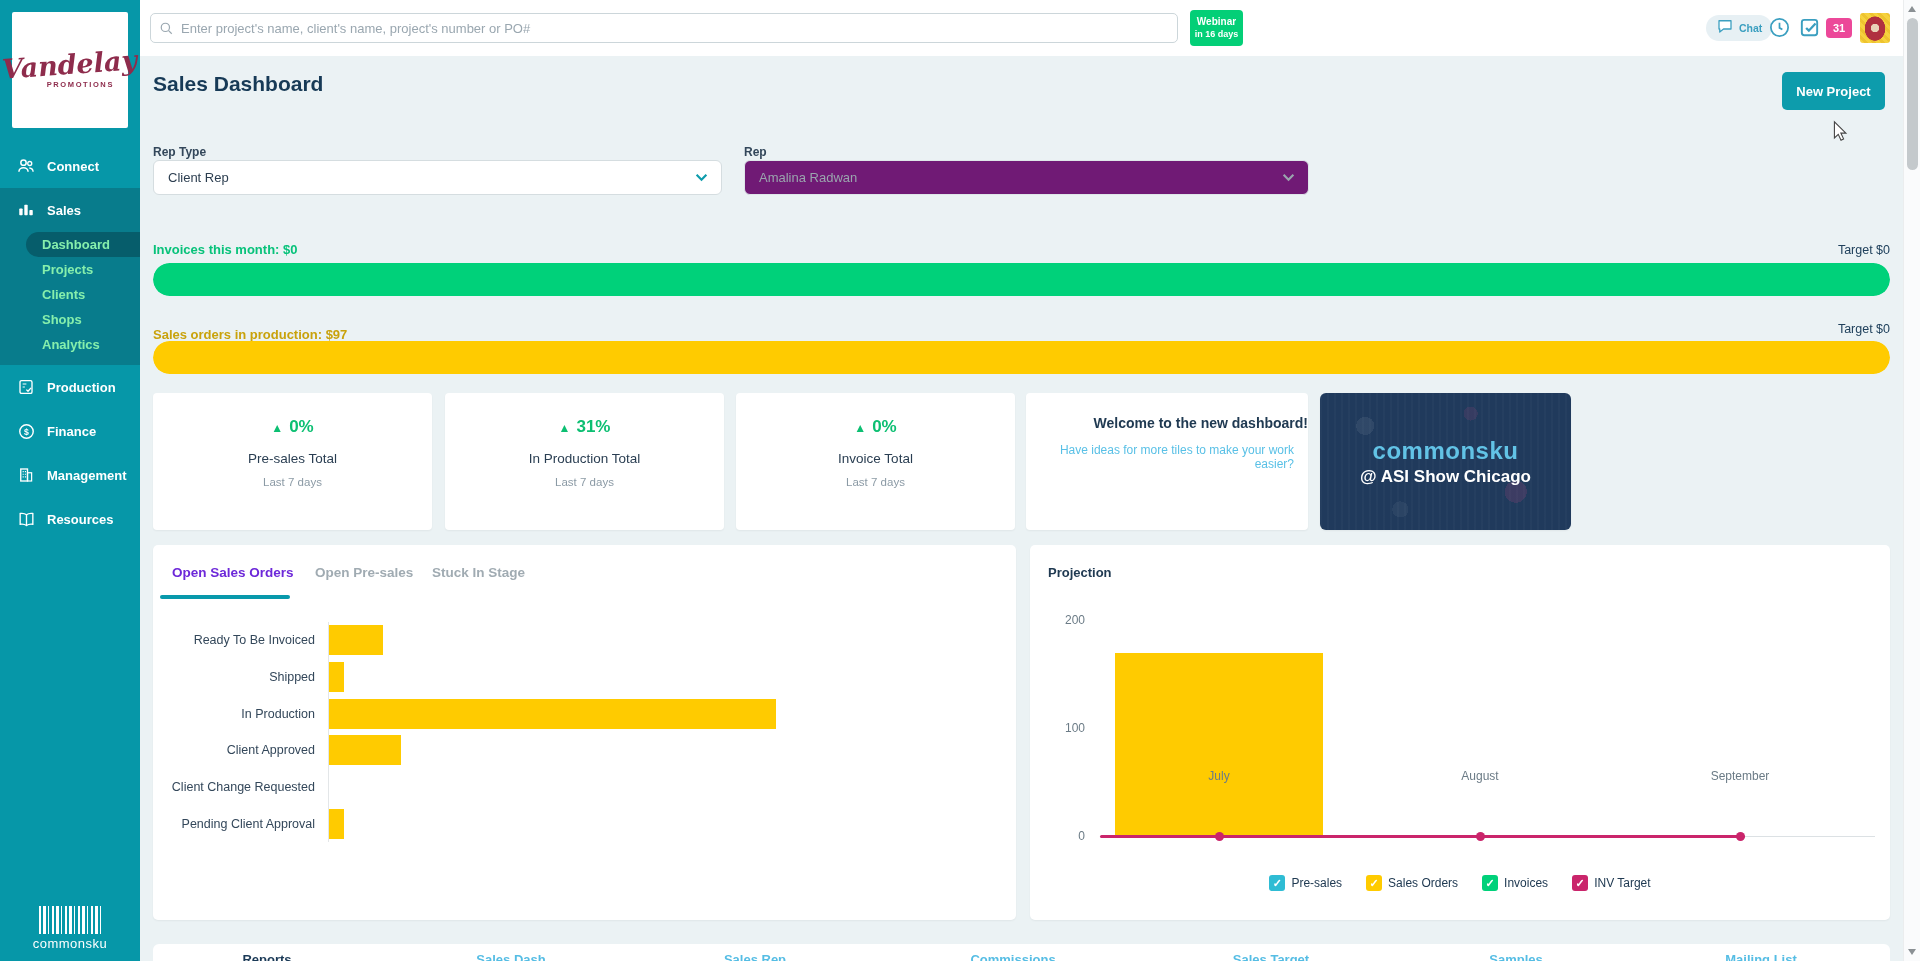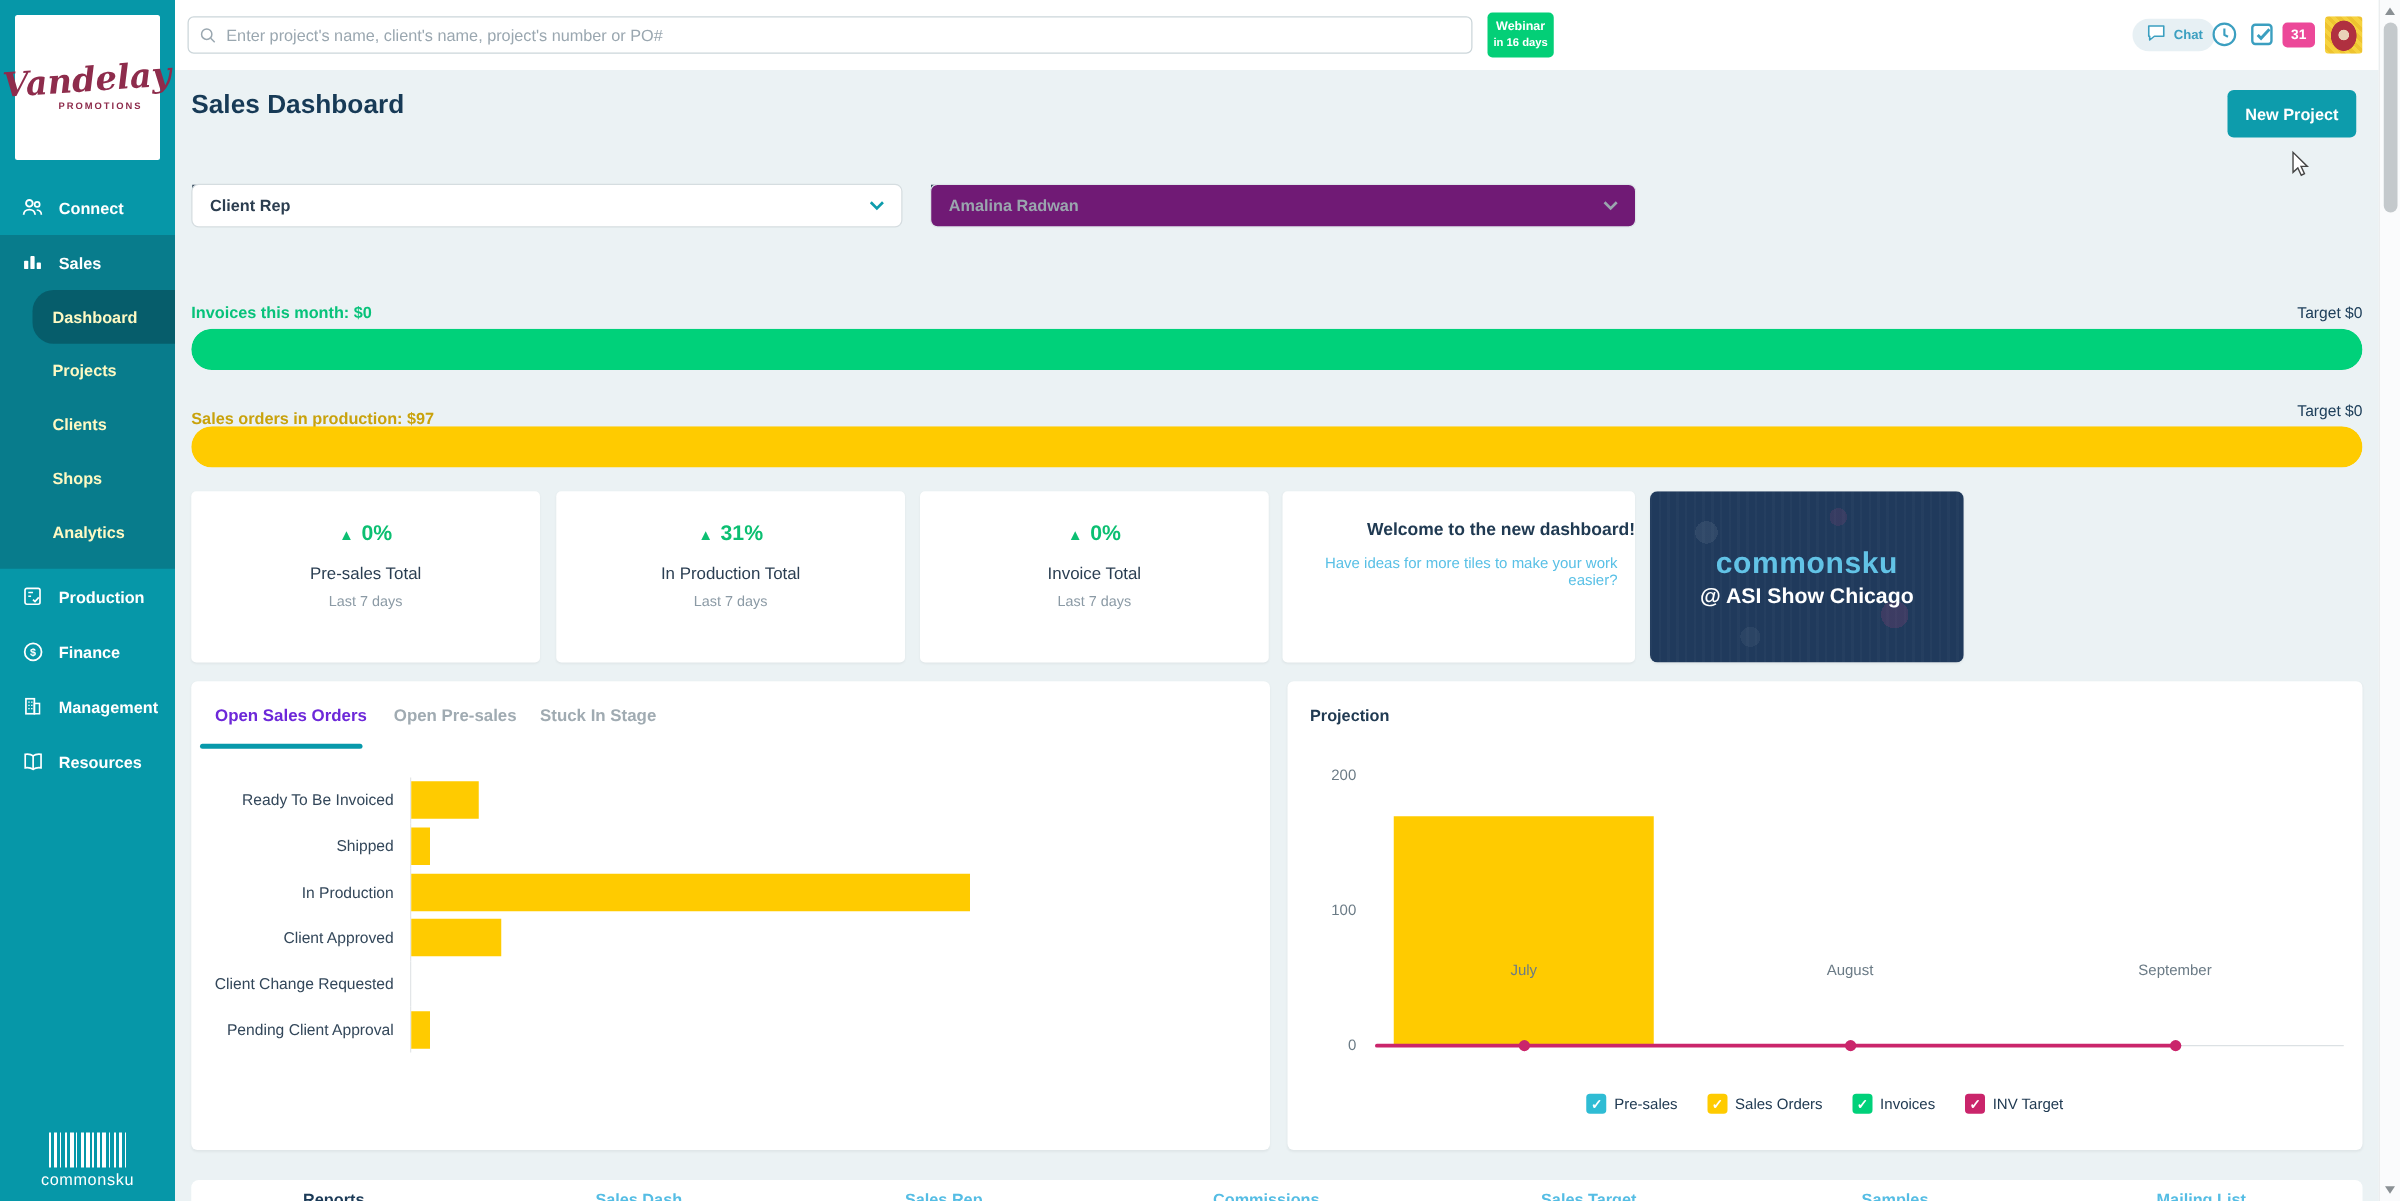--- a/index.html
+++ b/index.html
@@ -15,21 +15,21 @@
   .logo-box { position:absolute; left:12px; top:12px; width:116px; height:116px; background:#fff; border-radius:2px;
               display:flex; flex-direction:column; align-items:center; justify-content:center; }
   .vandelay-script { font-family:"DejaVu Serif", serif; font-style:italic; font-weight:bold; font-size:27px;
                      color:#8e2c4c; transform:rotate(-4deg); line-height:1; }
   .vandelay-sub { font-size:7.5px; font-weight:bold; letter-spacing:1.6px; color:#8e2c4c; margin-top:2px; align-self:flex-end; margin-right:14px; }
   .nav { position:absolute; top:144px; left:0; right:0; }
   .nav-item { display:flex; align-items:center; gap:10px; height:44px; padding-left:15px;
               color:#fff; font-size:13px; font-weight:bold; cursor:pointer; }
   .nav-icon { width:22px; display:flex; justify-content:center; }
   .sales-group { background:#087c8c; padding-bottom:8px; }
-  .sub-item { height:43px; display:flex; align-items:center; padding-left:42px; color:#fef9c3; font-size:13px; font-weight:bold; cursor:pointer; }
+  .sub-item { height:25px; display:flex; align-items:center; padding-left:42px; color:#86efac; font-size:13px; font-weight:bold; cursor:pointer; }
   .sub-item.active { background:#065d6b; margin-left:26px; padding-left:16px; border-radius:17px 0 0 17px; }
   .sku-foot { position:absolute; bottom:10px; left:0; right:0; display:flex; flex-direction:column; align-items:center; }
   .barcode { width:62px; height:28px;
     background:repeating-linear-gradient(90deg,#fff 0 2px,rgba(255,255,255,0) 2px 4px,#fff 4px 7px,rgba(255,255,255,0) 7px 9px,#fff 9px 10px,rgba(255,255,255,0) 10px 13px); }
   .sku-text { color:#fff; font-size:13px; margin-top:2px; letter-spacing:.5px; }
   
   .topbar { position:absolute; left:140px; top:0; width:1763px; height:56px; background:#fff; z-index:4; }
   .search-wrap { position:absolute; left:10px; top:13px; width:1028px; height:30px; }
   .search-input { width:100%; height:100%; border:1px solid #ccd6da; border-radius:5px; padding:0 10px 0 30px;
                   font-family:"Liberation Sans",sans-serif; font-size:13px; color:#41566a; background:#fff; outline:none; }
@@ -50,22 +50,22 @@
       radial-gradient(circle 4px at 50% 50%, #e9d3b8 0 4px, rgba(0,0,0,0) 4.5px),
       radial-gradient(ellipse 11px 13px at 50% 52%, #b03040 0 10px, rgba(0,0,0,0) 10.5px),
       repeating-linear-gradient(45deg,#f6d23e 0 3px,#eec32f 3px 6px); }
   
   .page-title { position:absolute; left:153px; top:72px; font-size:21px; font-weight:bold; color:#173a56; }
   .new-project { position:absolute; left:1782px; top:72px; width:103px; height:38px; background:#0d9cac; border:none;
                  border-radius:5px; color:#fff; font-family:"Liberation Sans",sans-serif; font-size:13px; font-weight:bold; cursor:pointer; }
   .cursor { position:absolute; left:1828px; top:120px; z-index:50; pointer-events:none; }
   
   .filter-label { position:absolute; top:145px; font-size:12px; font-weight:bold; color:#33475a; }
-  .select { position:absolute; top:147px; height:35px; background:#fff; border:1px solid #d5dde0; border-radius:6px;
-            display:flex; align-items:center; padding:0 14px; font-size:13px; font-weight:bold; color:#2c3e50; cursor:pointer; }
+  .select { position:absolute; top:160px; height:35px; background:#fff; border:1px solid #d5dde0; border-radius:6px;
+            display:flex; align-items:center; padding:0 14px; font-size:13px; font-weight:normal; color:#2c3e50; cursor:pointer; }
   .select .chev { position:absolute; right:13px; color:#0d9cac; display:flex; }
   .select.disabled { background:#701a75; border-color:#dee6e9; color:#9aa5ae; cursor:default; }
   .select.disabled .chev { color:#9aa5ae; }
   
   .prog-label { position:absolute; left:153px; font-size:13px; font-weight:bold; }
   .prog-label.green { color:#07c27a; }
   .prog-label.gold { color:#c9a20b; }
   .prog-target { position:absolute; right:30px; font-size:12.5px; color:#20415c; }
   .prog-track { position:absolute; left:153px; width:1737px; height:33px; border-radius:17px; overflow:hidden; }
   .prog-fill { height:100%; border-radius:17px; }

